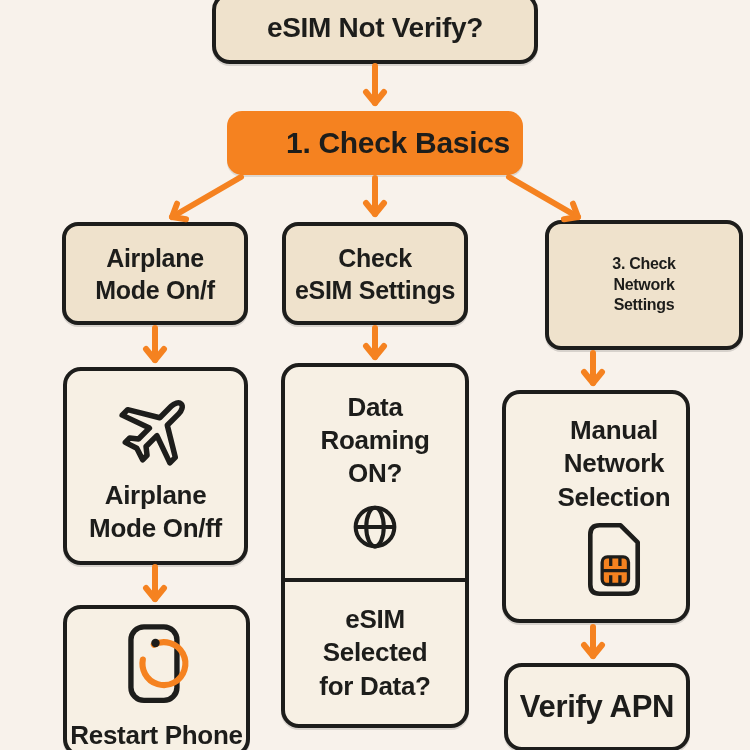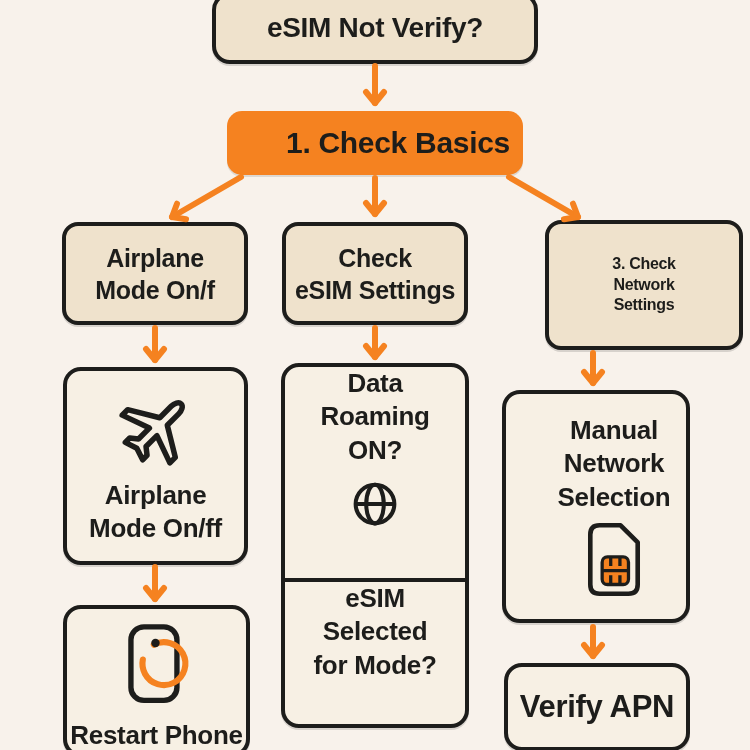--- a/index.html
+++ b/index.html
@@ -42,21 +42,21 @@
   .n-basics  {left:227px;top:111px;width:296px;height:64px;font-size:30px;padding-left:46px;}
   .n-b-left  {left:62px; top:222px;width:186px;height:103px;font-size:25px;}
   .n-b-mid   {left:282px;top:222px;width:186px;height:103px;font-size:25px;}
   .n-b-right {left:503px;top:220px;width:198px;height:130px;font-size:16px;margin-left:42px;}
   .n-airdet  {left:63px; top:367px;width:185px;height:198px;font-size:26px;justify-content:flex-start;padding-top:14px;border-radius:18px;}
   .n-restart {left:63px; top:605px;width:187px;height:152px;font-size:26px;justify-content:flex-start;padding-top:10px;border-radius:18px;}
   .n-midtall {left:281px;top:363px;width:188px;height:365px;font-size:26px;justify-content:flex-start;padding:0;border-radius:18px;}
   .n-manual  {left:502px;top:390px;width:188px;height:233px;font-size:26px;border-radius:18px;padding-left:36px;}
   .n-apn     {left:504px;top:663px;width:186px;height:88px;font-size:31px;border-radius:18px;}
   .section{
-    width:100%;display:flex;flex-direction:column;align-items:center;justify-content:flex-start;
+    width:100%;display:flex;flex-direction:column;align-items:center;justify-content:center;
     box-sizing:border-box;
   }
   .sec-top{height:211px;gap:10px;}
   .sec-bottom{flex:1;}
   .divider{width:100%;height:0;border-top:4px solid var(--outline);}
   .icon-wrap{display:block;line-height:0;}
   .mt6{margin-top:6px;}
   
   .arrows{position:absolute;left:0;top:0;width:750px;height:750px;z-index:5;pointer-events:none;}
   .orange-stroke{stroke:var(--accent-orange);}
@@ -125,21 +125,21 @@
           <circle class="no-fill ink-stroke" stroke-width="1.8" cx="12" cy="12" r="8.6"></circle>
           <ellipse class="no-fill ink-stroke" stroke-width="1.8" cx="12" cy="12" rx="3.9" ry="8.6"></ellipse>
           <line class="ink-stroke" stroke-width="1.8" x1="3.4" y1="12" x2="20.6" y2="12"></line>
         </svg>
       </span>
     </div>
     <div class="divider"></div>
     <div class="section sec-bottom">
       <span class="lbl">eSIM
 Selected
-for Mode?</span>
+for Data?</span>
     </div>
   </div>
 
   <div class="node light n-manual">
     <span class="lbl">Manual
 Network
 Selection</span>
     <span class="icon-wrap mt6">
       <svg width="66" height="79" viewBox="0 0 100 120">
         <path class="no-fill ink-stroke" stroke-width="7" stroke-linejoin="round" d="M28 8 H60 L86 34 V98 Q86 112 72 112 H28 Q14 112 14 98 V22 Q14 8 28 8 Z"></path>

